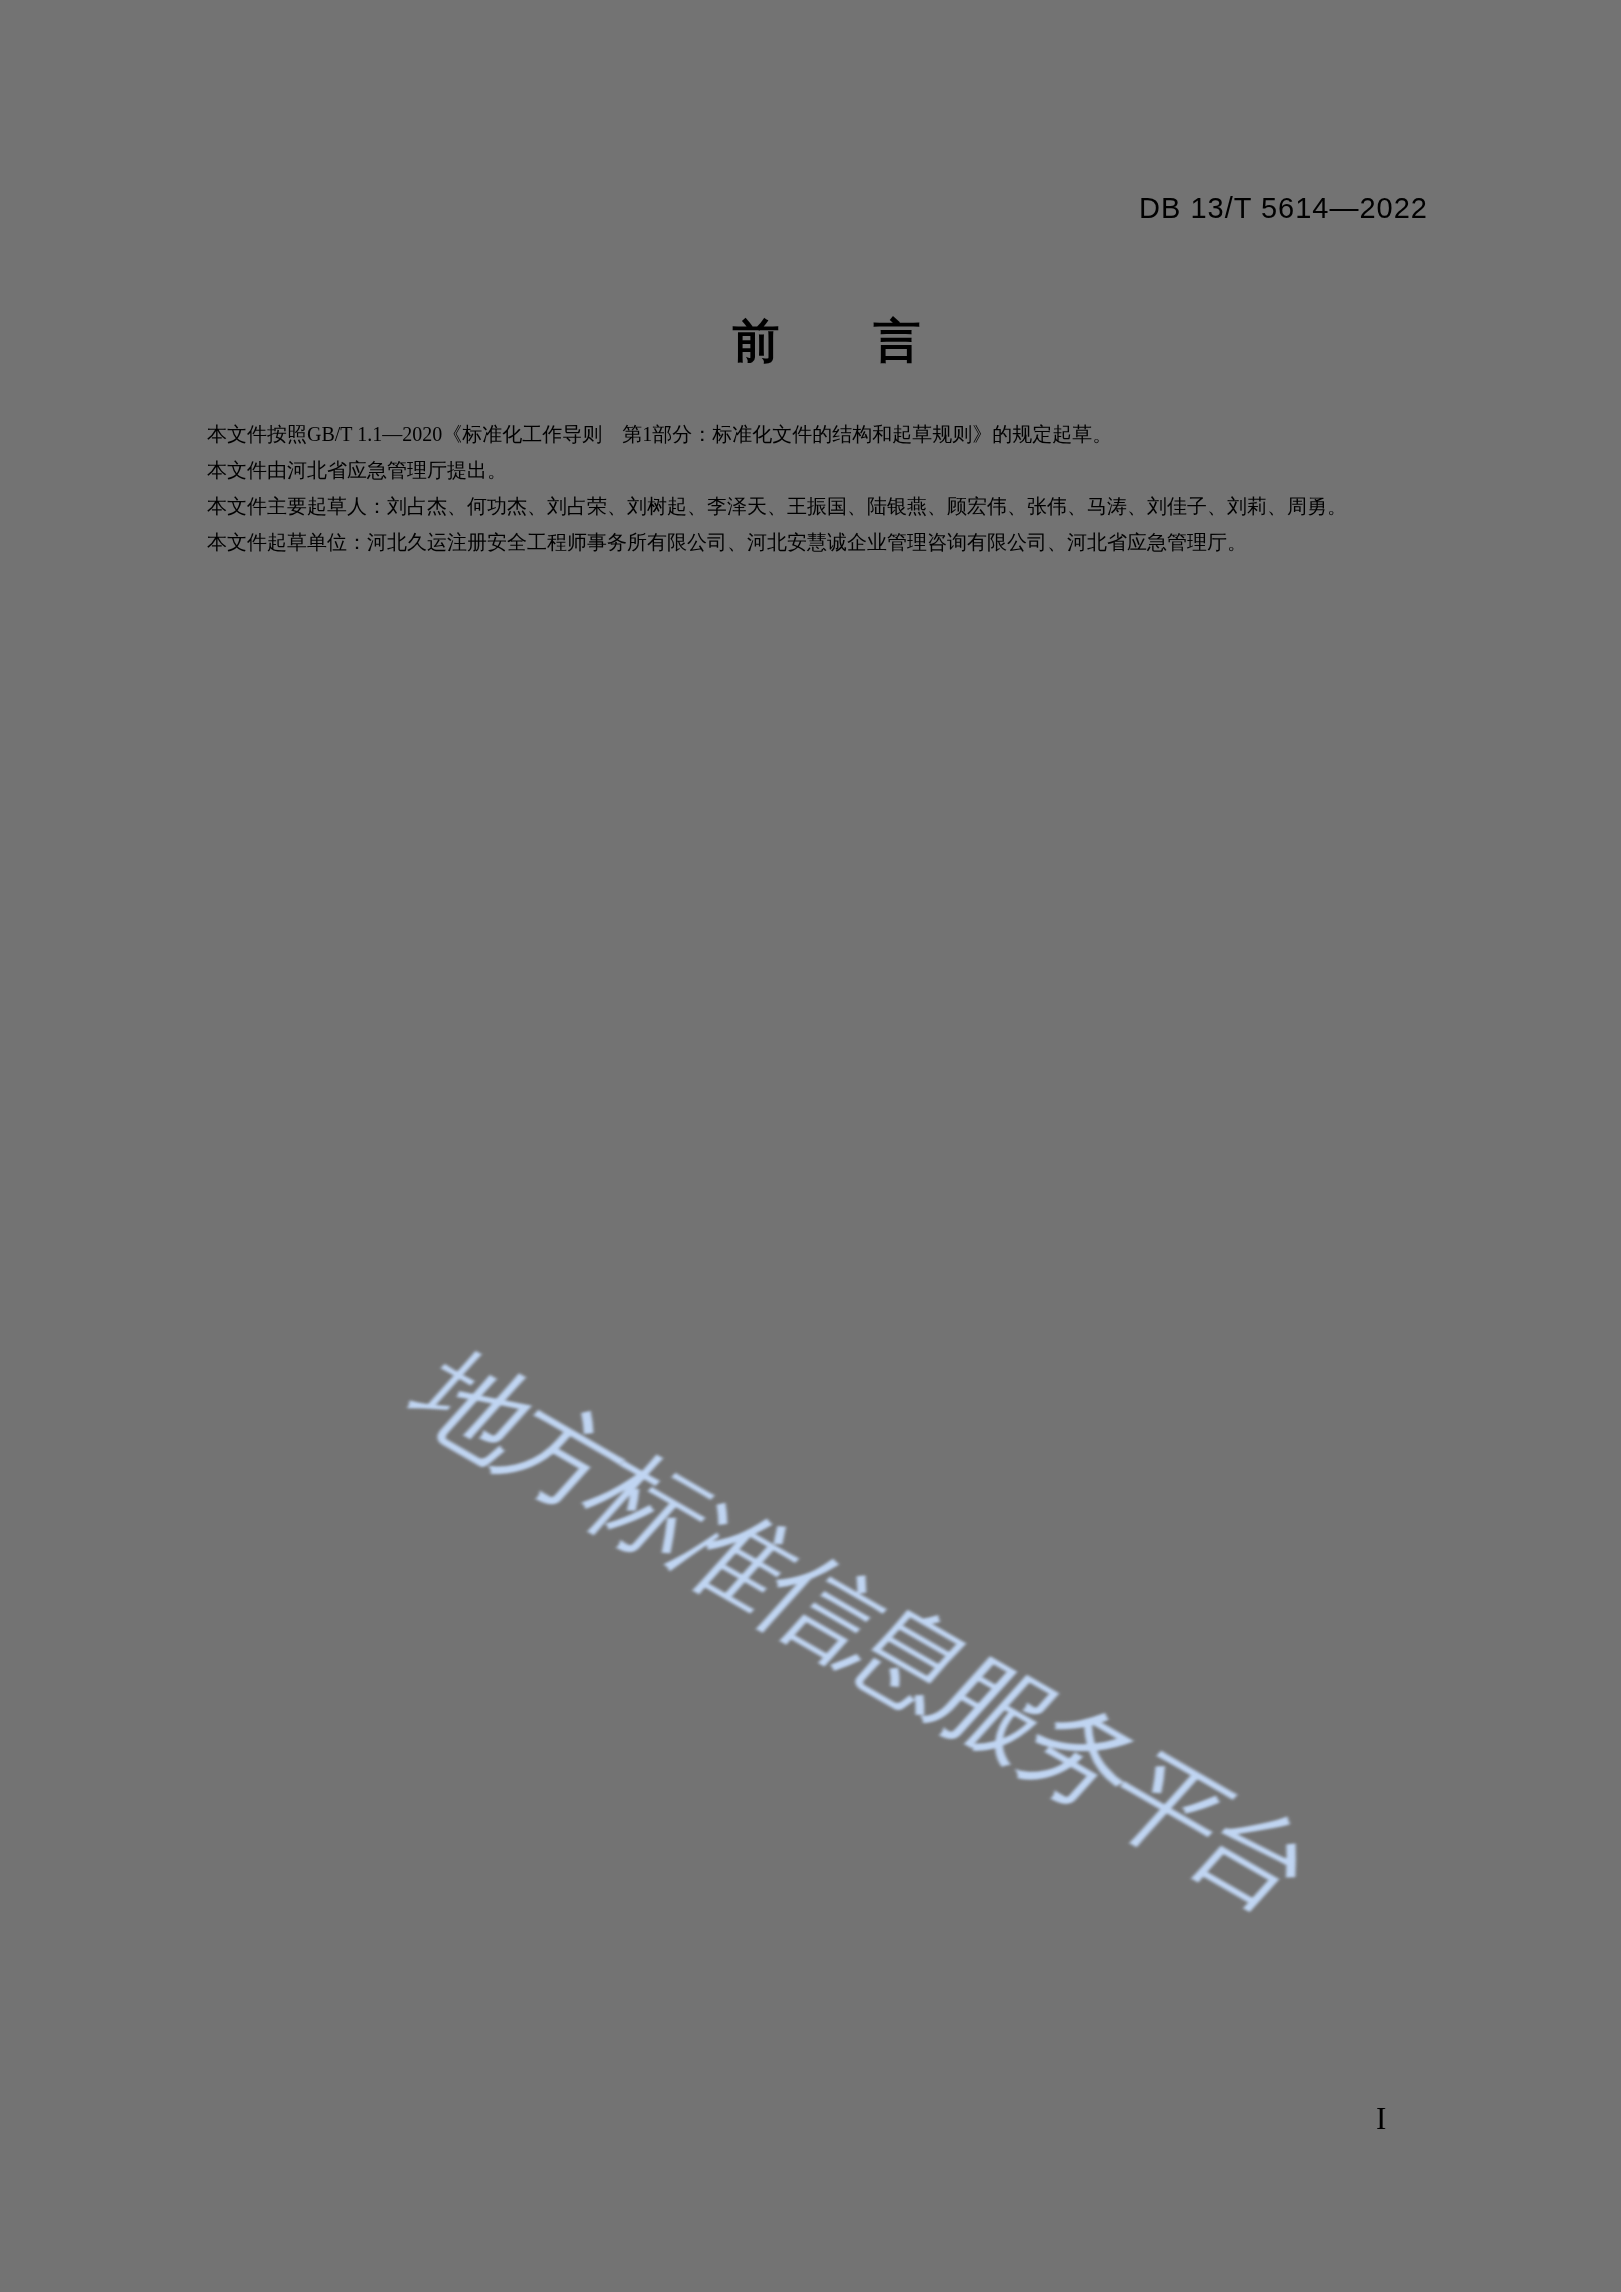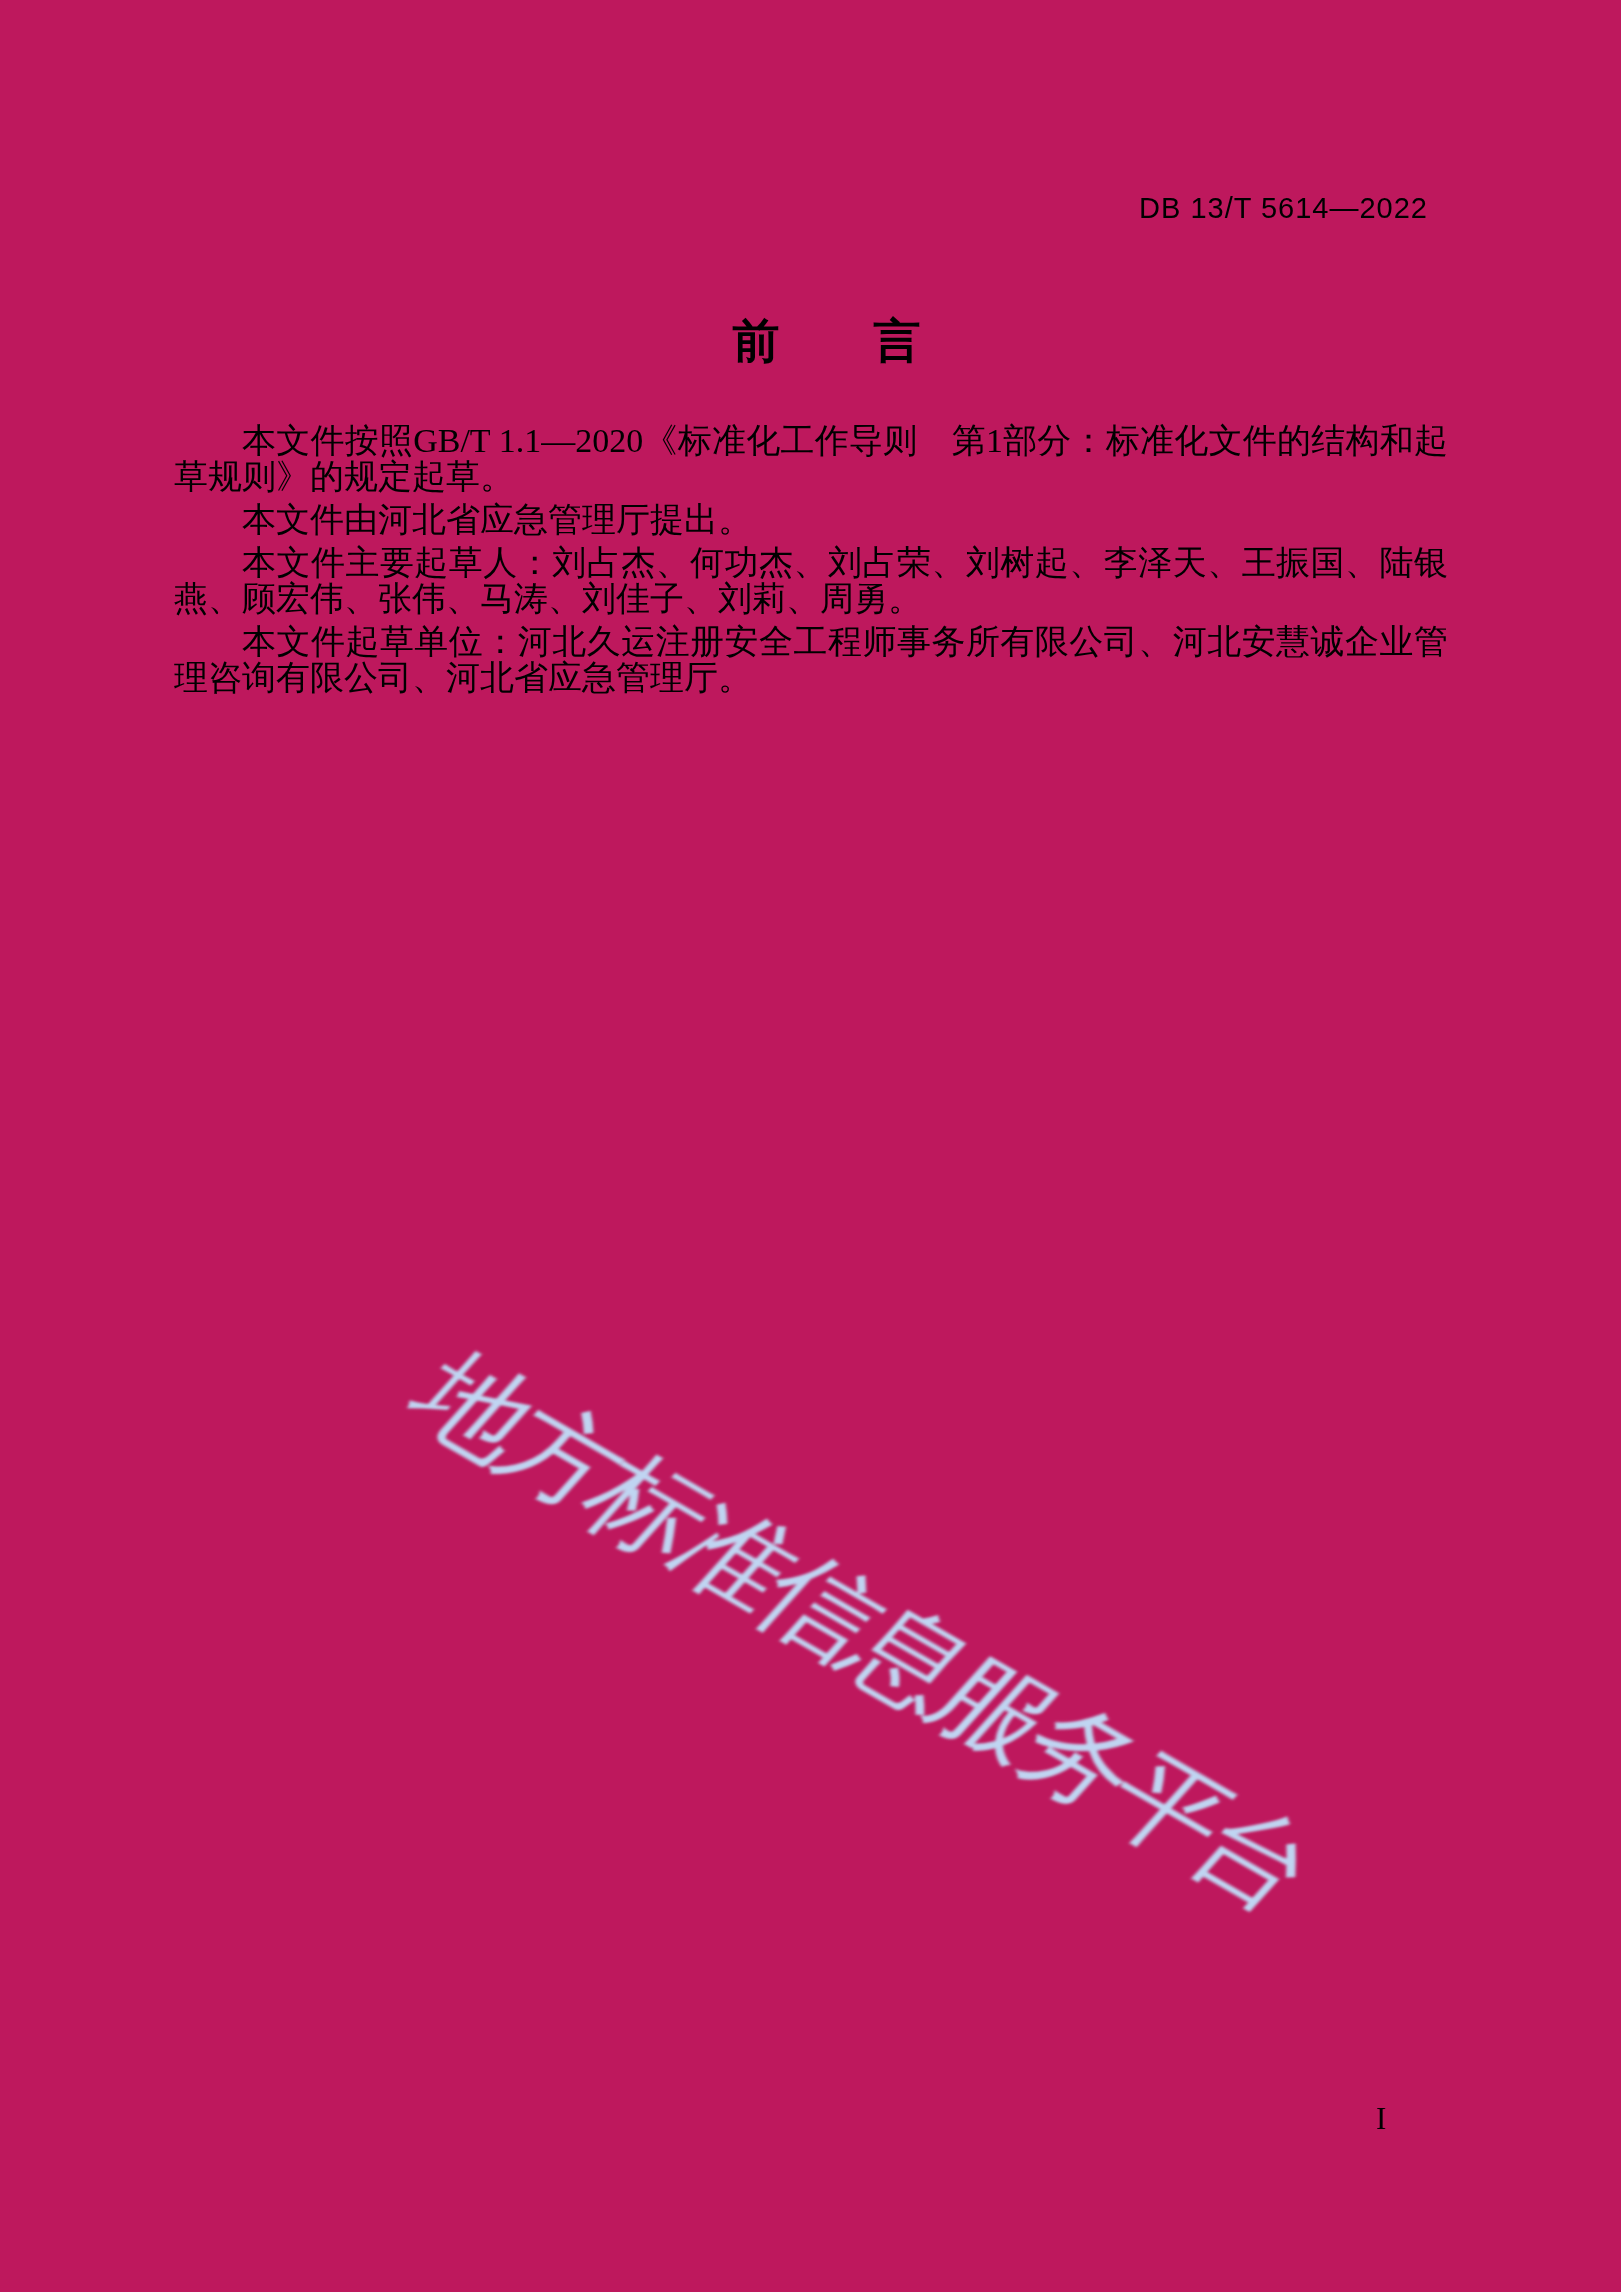--- a/index.html
+++ b/index.html
@@ -5,21 +5,21 @@
   html, body {
     margin: 0;
     padding: 0;
     background: #888888;
   }
   .page {
     position: relative;
     width: 1621px;
     height: 2293px;
     margin: 0 auto;
-    background: #be185d;
+    background: #737373;
     overflow: hidden;
     font-family: "Liberation Serif", "DejaVu Serif", serif;
     color: #000000;
   }
   .doc-number {
     position: absolute;
     top: 192px;
     right: 193px;
     font-family: "Liberation Sans", "DejaVu Sans", sans-serif;
     font-size: 29px;
@@ -41,22 +41,22 @@
     color: #000000;
     white-space: pre;
   }
   .body-text {
     position: absolute;
     top: 416px;
     left: 167px;
     width: 1288px;
   }
   .body-text p {
-    margin: 7px;
-    font-size: 34px;
+    margin: 0;
+    font-size: 20px;
     line-height: 36px;
     text-align: justify;
     text-indent: 2em;
     font-family: "Liberation Serif", "DejaVu Serif", serif;
     color: #000000;
   }
   .watermark {
     position: absolute;
     left: 861px;
     top: 1632px;

